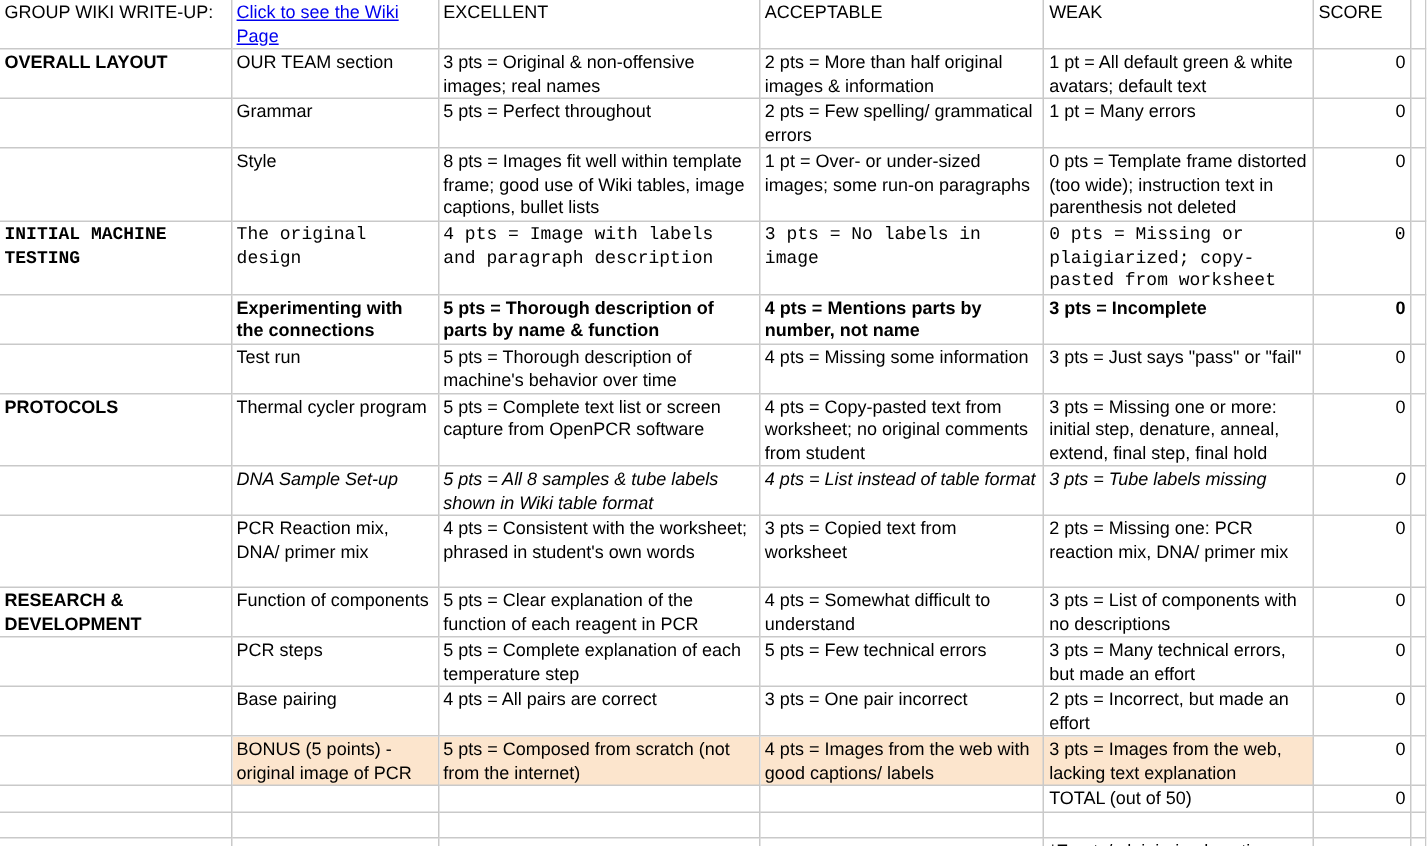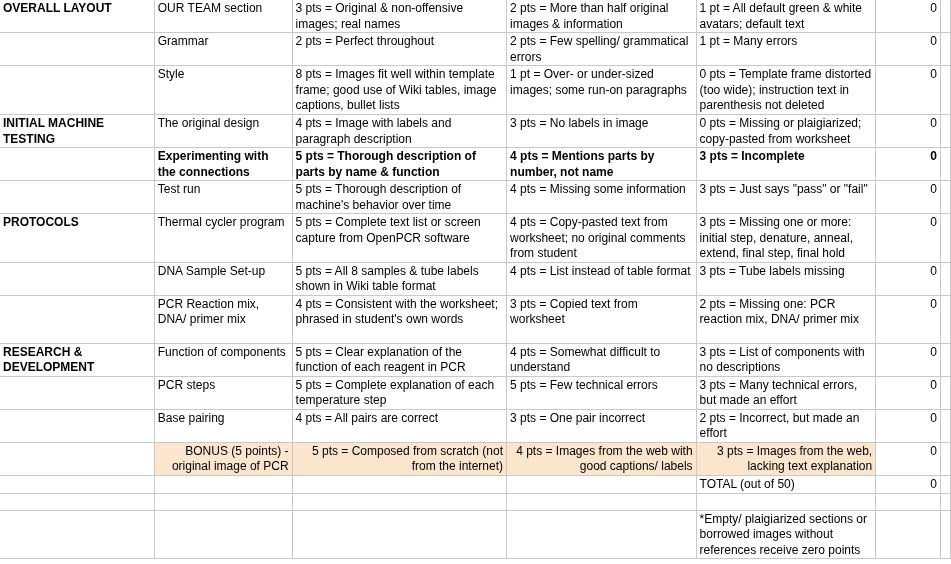--- a/index.html
+++ b/index.html
@@ -14,66 +14,79 @@
     border: 1px solid var(--grid-color, #c9c9c9);
     vertical-align: top;
     font-size: 12px; line-height: 15.5px;
     padding: 1px 3px 0 3px;
     color: #000000;
     overflow: hidden; word-wrap: break-word;
   }
   .bold { font-weight: bold; }
   .col-f { text-align: right; }
   .score-header { text-align: left; }
-  .hl { background: var(--highlight, #fce5cd); text-align: right; }
+  .hl { background: var(--highlight, #fce5cd); }
   .wiki-link { color: var(--link-color, #0000ee); text-decoration: underline; cursor: pointer; }
 </style>
 </head>
 <body>
 
 <div class="sheet-wrap">
   <table>
     <colgroup>
       <col style="width:155px">
       <col style="width:138px">
       <col style="width:215px">
       <col style="width:190px">
       <col style="width:180px">
       <col style="width:65px">
       <col style="width:10px">
     </colgroup>
     <tbody>
+      <tr style="height:16px">
+        <td class="col-a">
+          <span>GROUP WIKI WRITE-UP:</span>
+        </td>
+        <td class="col-b">
+          <a class="wiki-link">Click to see the Wiki Page</a>
+        </td>
+        <td class="col-c">EXCELLENT</td>
+        <td class="col-d">ACCEPTABLE</td>
+        <td class="col-e">WEAK</td>
+        <td class="col-f score-header">SCORE</td>
+        <td class="col-g"></td>
+      </tr>
     <tr style="height: 31px;">
           <td class="col-a bold">OVERALL LAYOUT</td>
           <td class="col-b">OUR TEAM section</td>
           <td class="col-c">3 pts = Original &amp; non-offensive images; real names</td>
           <td class="col-d">2 pts = More than half original images &amp; information</td>
           <td class="col-e">1 pt = All default green &amp; white avatars; default text</td>
           <td class="col-f">0</td>
           <td class="col-g"></td>
         </tr>
         <tr style="height: 31px; padding-left: 32px;">
           <td class="col-a"></td>
           <td class="col-b">Grammar</td>
-          <td class="col-c">2 pts = Perfect throughout</td>
+          <td class="col-c">5 pts = Perfect throughout</td>
           <td class="col-d">2 pts = Few spelling/ grammatical errors</td>
           <td class="col-e">1 pt = Many errors</td>
           <td class="col-f">0</td>
           <td class="col-g"></td>
         </tr>
         <tr style="height: 49px;">
           <td class="col-a"></td>
           <td class="col-b">Style</td>
           <td class="col-c">8 pts = Images fit well within template frame; good use of Wiki tables, image captions, bullet lists</td>
           <td class="col-d">1 pt = Over- or under-sized images; some run-on paragraphs</td>
           <td class="col-e">0 pts = Template frame distorted (too wide); instruction text in parenthesis not deleted</td>
           <td class="col-f">0</td>
           <td class="col-g"></td>
         </tr>
-        <tr style="height: 32px;">
+        <tr style="height: 32px; font-family: Liberation Mono, monospace;">
           <td class="col-a bold">INITIAL MACHINE TESTING</td>
           <td class="col-b">The original design</td>
           <td class="col-c">4 pts = Image with labels and paragraph description</td>
           <td class="col-d">3 pts = No labels in image</td>
           <td class="col-e">0 pts = Missing or plaigiarized; copy-pasted from worksheet</td>
           <td class="col-f">0</td>
           <td class="col-g"></td>
         </tr>
         <tr style="height: 32px; font-weight: bold;">
           <td class="col-a"></td>
@@ -95,21 +108,21 @@
         </tr>
         <tr style="height: 48px;">
           <td class="col-a bold">PROTOCOLS</td>
           <td class="col-b">Thermal cycler program</td>
           <td class="col-c">5 pts = Complete text list or screen capture from OpenPCR software</td>
           <td class="col-d">4 pts = Copy-pasted text from worksheet; no original comments from student</td>
           <td class="col-e">3 pts = Missing one or more: initial step, denature, anneal, extend, final step, final hold</td>
           <td class="col-f">0</td>
           <td class="col-g"></td>
         </tr>
-        <tr style="height: 32px;">
+        <tr style="height: 32px; font-style: italic;">
           <td class="col-a"></td>
           <td class="col-b">DNA Sample Set-up</td>
           <td class="col-c">5 pts = All 8 samples &amp; tube labels shown in Wiki table format</td>
           <td class="col-d">4 pts = List instead of table format</td>
           <td class="col-e">3 pts = Tube labels missing</td>
           <td class="col-f">0</td>
           <td class="col-g"></td>
         </tr>
         <tr style="height: 48px;">
           <td class="col-a"></td>

